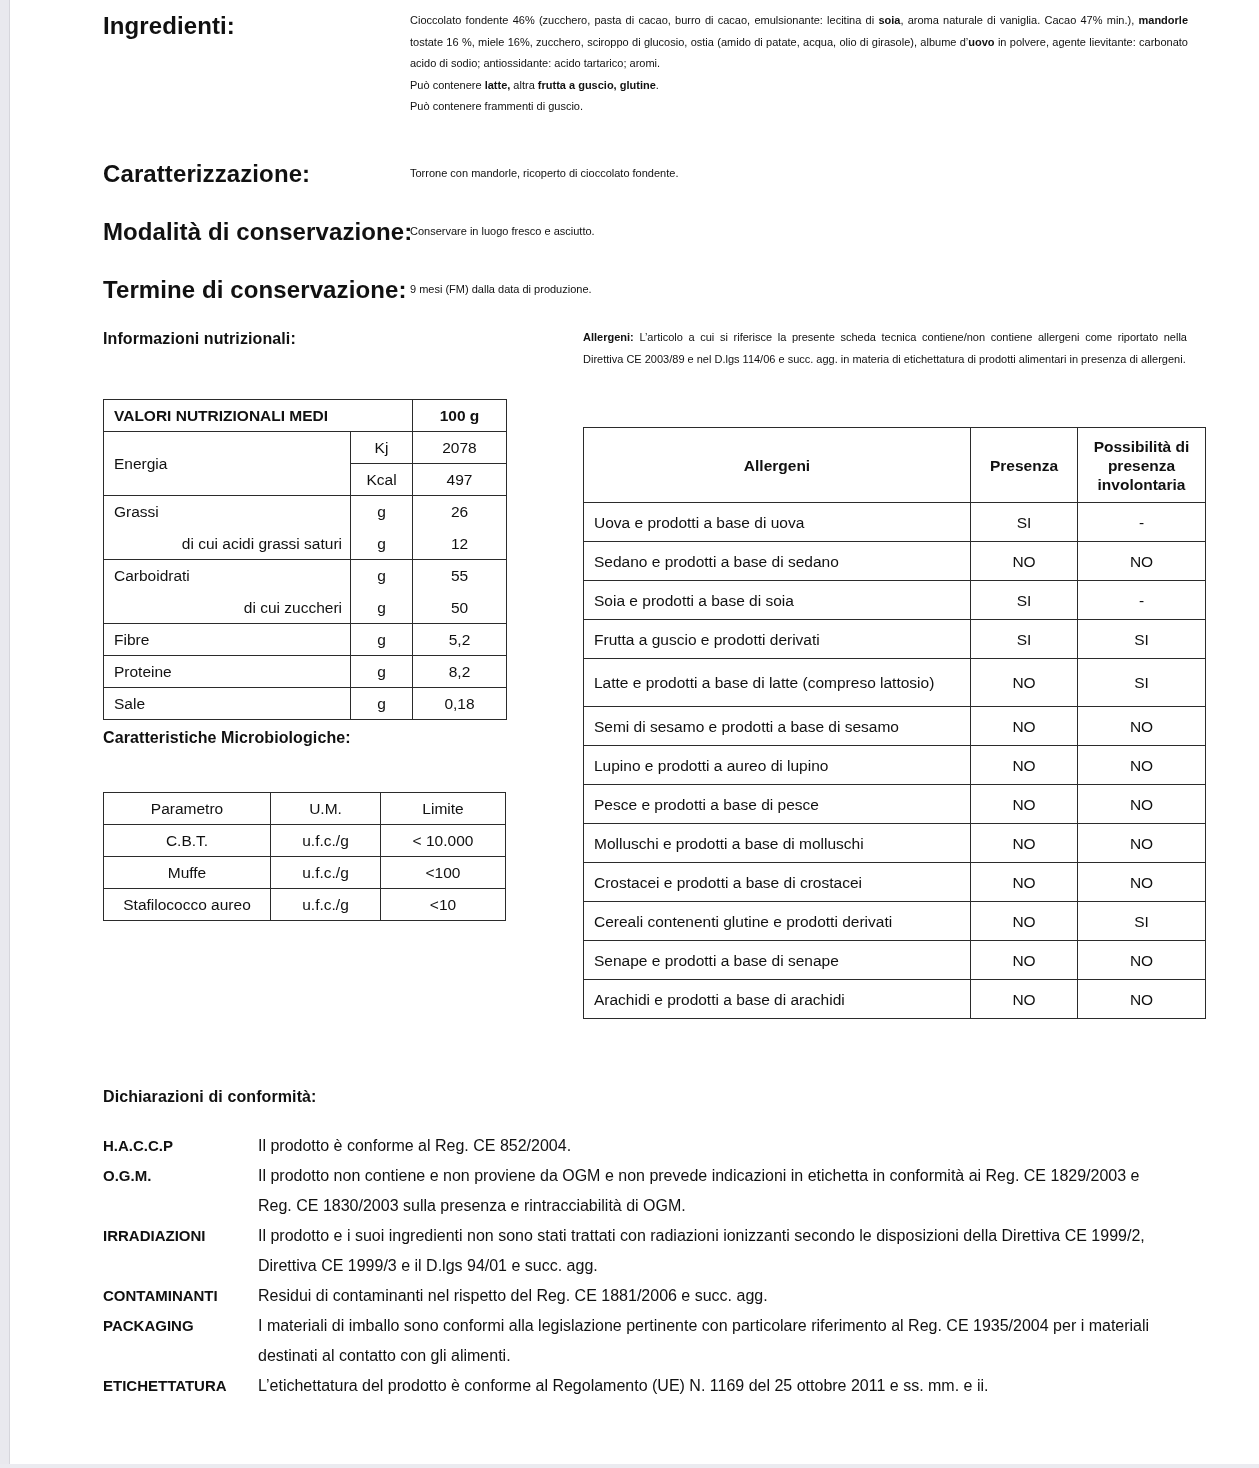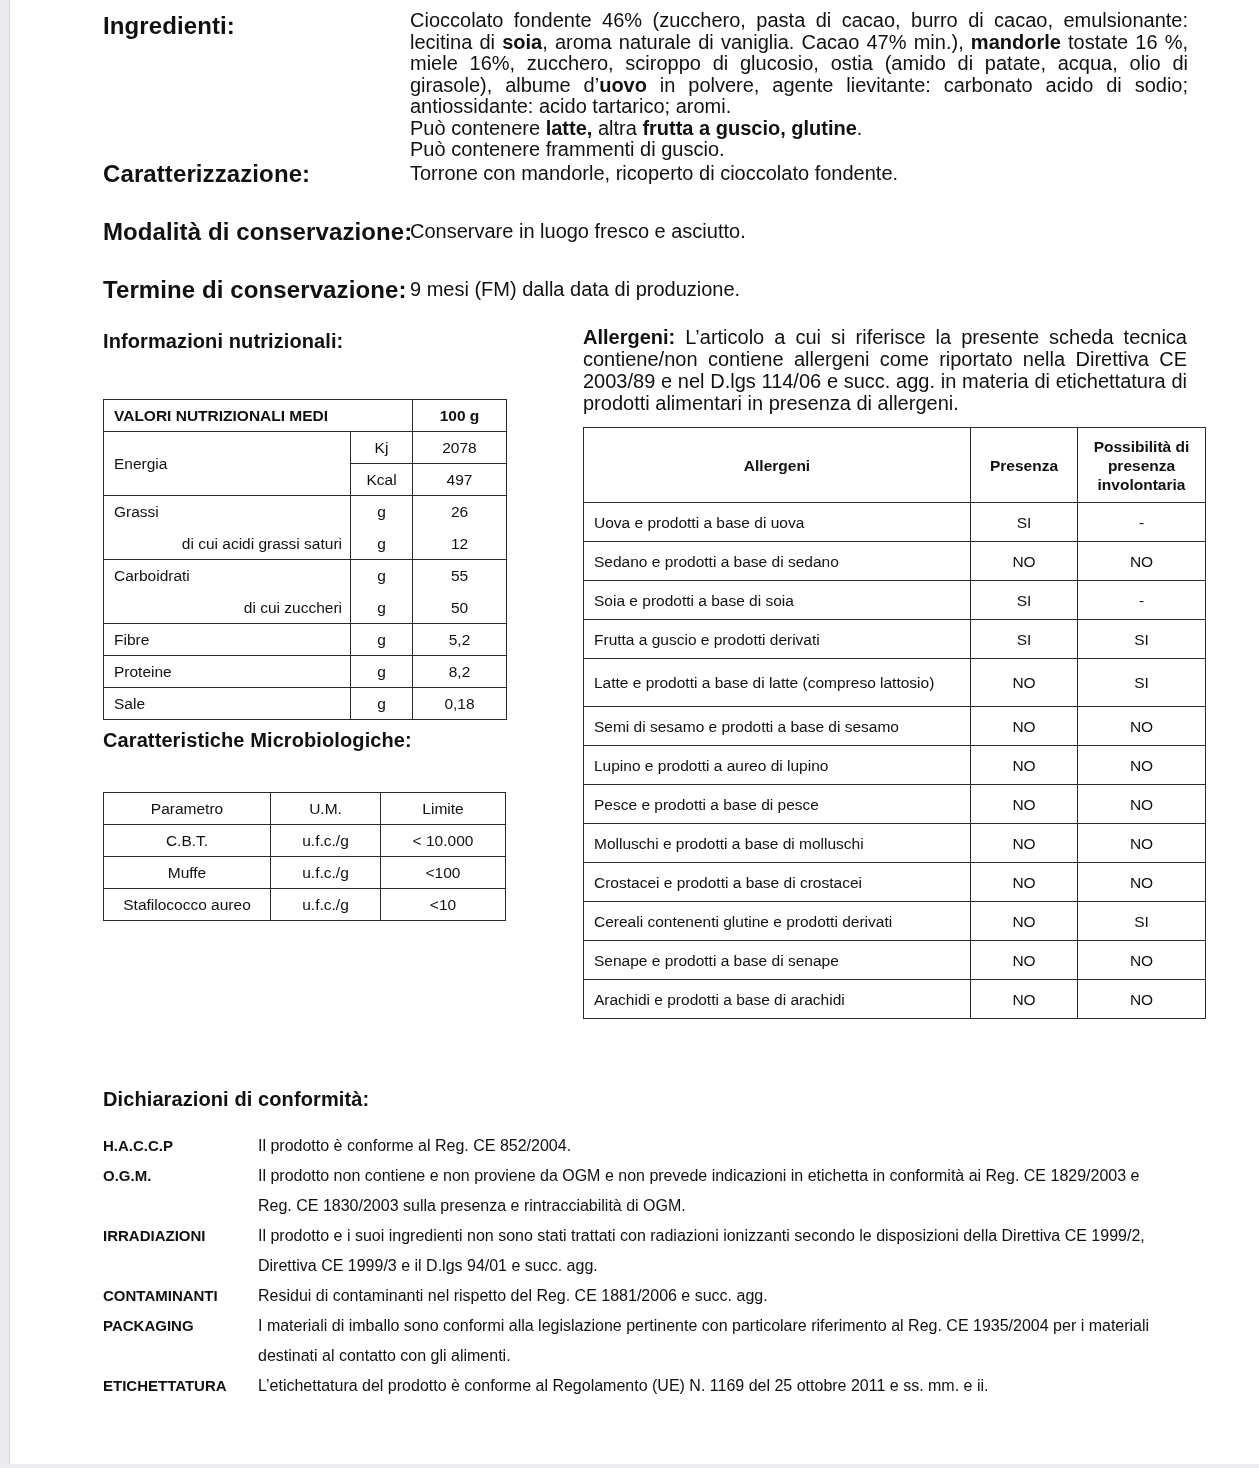--- a/index.html
+++ b/index.html
@@ -6,22 +6,22 @@
   body{
     width:1259px;height:1468px;position:relative;background:#ffffff;
     font-family:"Liberation Sans","DejaVu Sans",sans-serif;color:#111;
     overflow:hidden;-webkit-font-smoothing:antialiased;
   }
   .gutter-left{position:absolute;left:0;top:0;width:9px;height:1468px;background:#e9e9ee;border-right:1px solid #d6d6dc;}
   .gutter-bottom{position:absolute;left:0;bottom:0;width:1259px;height:4px;background:#ebebf0;}
 
   .abs{position:absolute;}
   .lbl{font-weight:bold;font-size:24px;letter-spacing:.1px;white-space:nowrap;}
-  .h1{font-weight:bold;font-size:20px;letter-spacing:.1px;white-space:nowrap;}
-  .body-text{font-size:20px;line-height:21.5px;}
+  .h1{font-weight:bold;font-size:16px;letter-spacing:.1px;white-space:nowrap;}
+  .body-text{font-size:11px;line-height:21.5px;}
   .just{text-align:justify;}
   p{margin:0;}
 
   table{border-collapse:collapse;table-layout:fixed;}
   td{border:1.5px solid #2b2b2b;font-size:15.5px;line-height:19px;vertical-align:middle;padding:4px 8px;color:#111;}
   .hdr{font-weight:bold;}
   .ctr{text-align:center;}
   .lft{text-align:left;padding-left:10px;}
   .rgt{text-align:right;padding-right:8px;}
 

